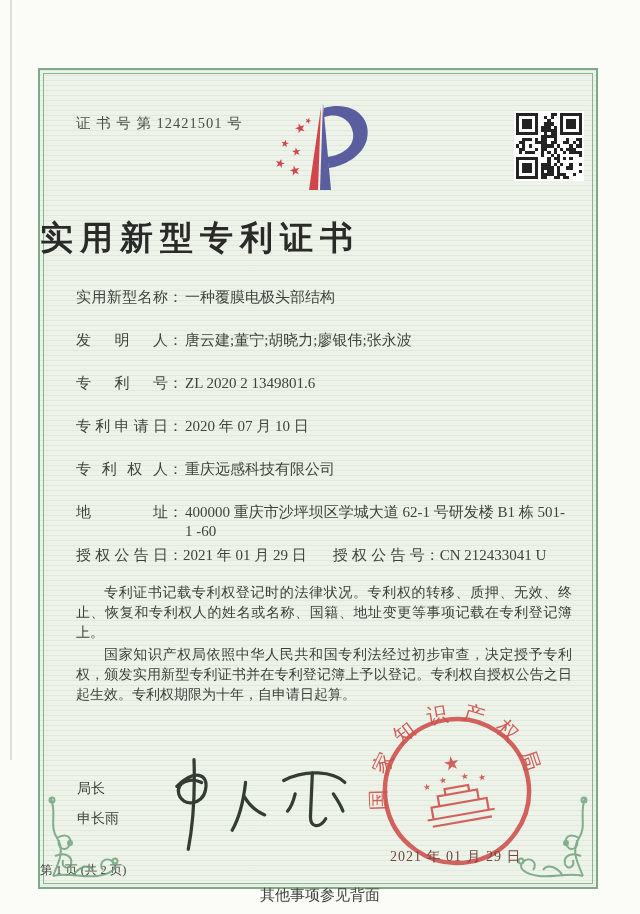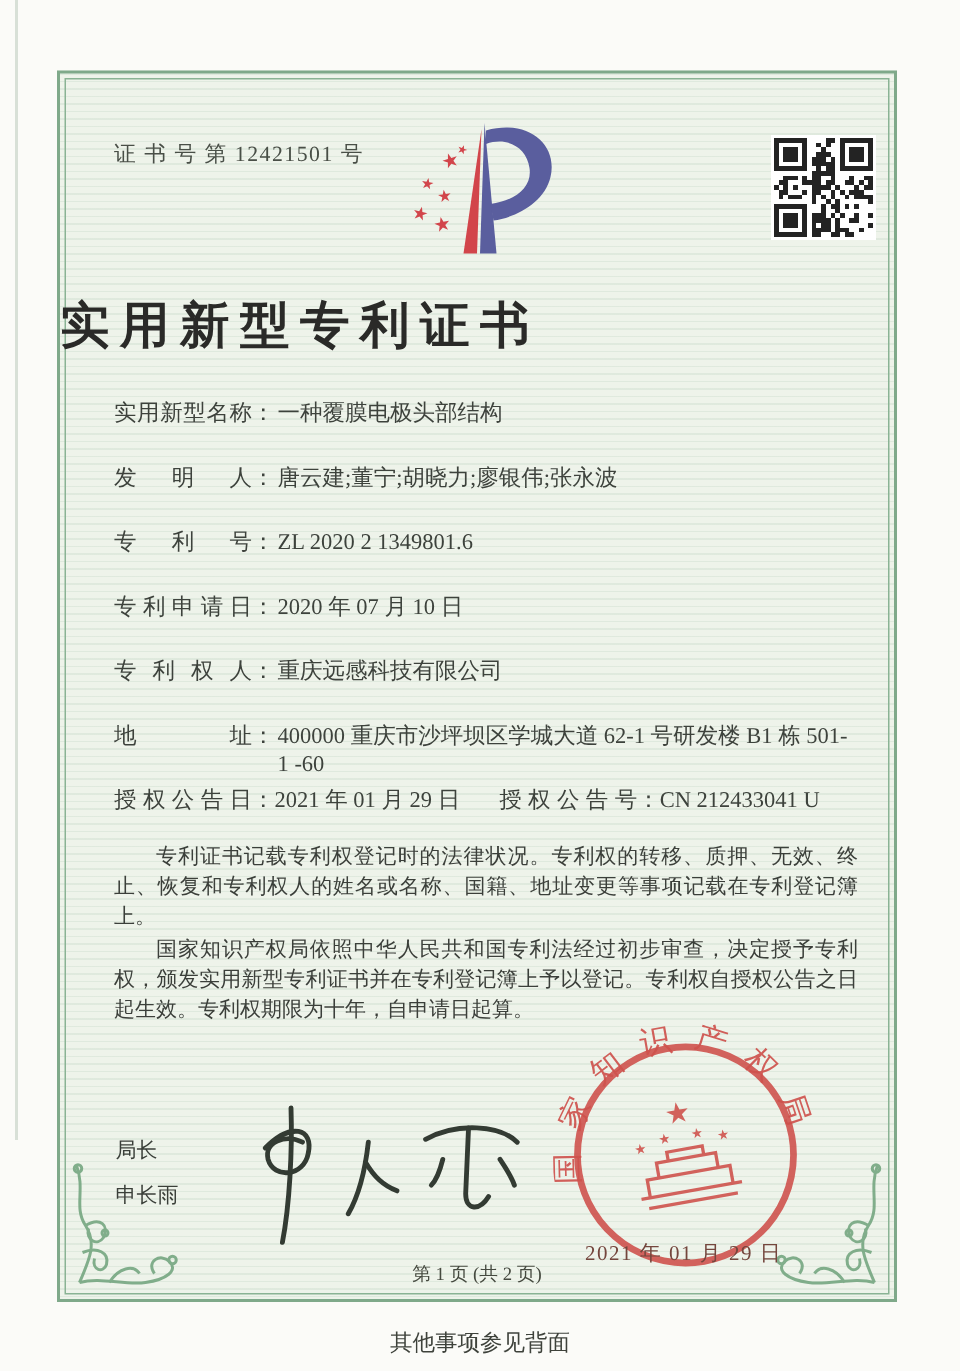--- a/index.html
+++ b/index.html
@@ -4,21 +4,21 @@
 <style>
   html,body{margin:0;padding:0;}
   body{
     width:640px;height:914px;position:relative;overflow:hidden;
     background:#fbfbf8;
     font-family:"Liberation Serif","DejaVu Serif",serif;
     color:#3c4039;
   }
   .page-edge{position:absolute;left:10px;top:0;width:2px;height:760px;background:#c2cec2;opacity:.6;}
   .certificate{
-    position:absolute;left:38px;top:47px;width:560px;height:821px;
+    position:absolute;left:38px;top:68px;width:560px;height:821px;
     box-sizing:border-box;border:2px solid #7fa98a;
     background:
       repeating-linear-gradient(180deg, rgba(150,185,160,.17) 0 1px, rgba(0,0,0,0) 1px 5px),
       #eef3ea;
   }
   .inner-frame{position:absolute;inset:3px;border:1px solid #8ab394;pointer-events:none;}
   .cert-no{position:absolute;left:36px;top:44px;font-size:14.5px;letter-spacing:1px;color:#494f47;}
   .logo{position:absolute;left:212px;top:26px;width:135px;height:112px;}
   .qr{position:absolute;left:474px;top:41px;width:66px;height:66px;background:#fff;padding:2px;}
   .title{position:absolute;left:0;top:146px;width:100%;text-align:left;
@@ -30,21 +30,21 @@
   .colon{flex:0 0 auto;}
   .fvalue{flex:1 1 auto;padding-left:2px;}
   .grant-row{display:flex;margin-bottom:18px;line-height:19px;}
   .grant-row .pair{display:flex;}
   .grant-row .pair.second{margin-left:26px;}
   .para{font-size:14px;line-height:20px;text-align:justify;text-indent:2em;margin:0 0 2px 0;color:#3b3f3a;}
   .signoff{position:absolute;left:37px;top:704px;font-size:14px;line-height:30px;color:#3a3f39;}
   .signature{position:absolute;left:112px;top:680px;width:210px;height:105px;}
   .seal{position:absolute;left:328px;top:632px;width:178px;height:178px;transform:rotate(-10deg);opacity:.92;}
   .seal-date{position:absolute;left:350px;top:778px;font-size:14px;letter-spacing:1px;color:#74463d;z-index:3;}
-  .page-num{position:absolute;left:0;bottom:8px;width:100%;text-align:center;font-size:12.5px;color:#45493f;}
+  .page-num{position:absolute;left:0;bottom:8px;width:100%;font-size:12.5px;color:#45493f;}
   .flourish{position:absolute;width:92px;height:92px;bottom:3px;opacity:.85;}
   .flourish.left{left:3px;}
   .flourish.right{right:3px;transform:scaleX(-1);}
   .back-note{position:absolute;left:0;top:886px;width:100%;text-align:center;font-size:15px;color:#3e423b;}
 </style>
 </head>
 <body>
 
 <div class="page-edge"></div>
 

